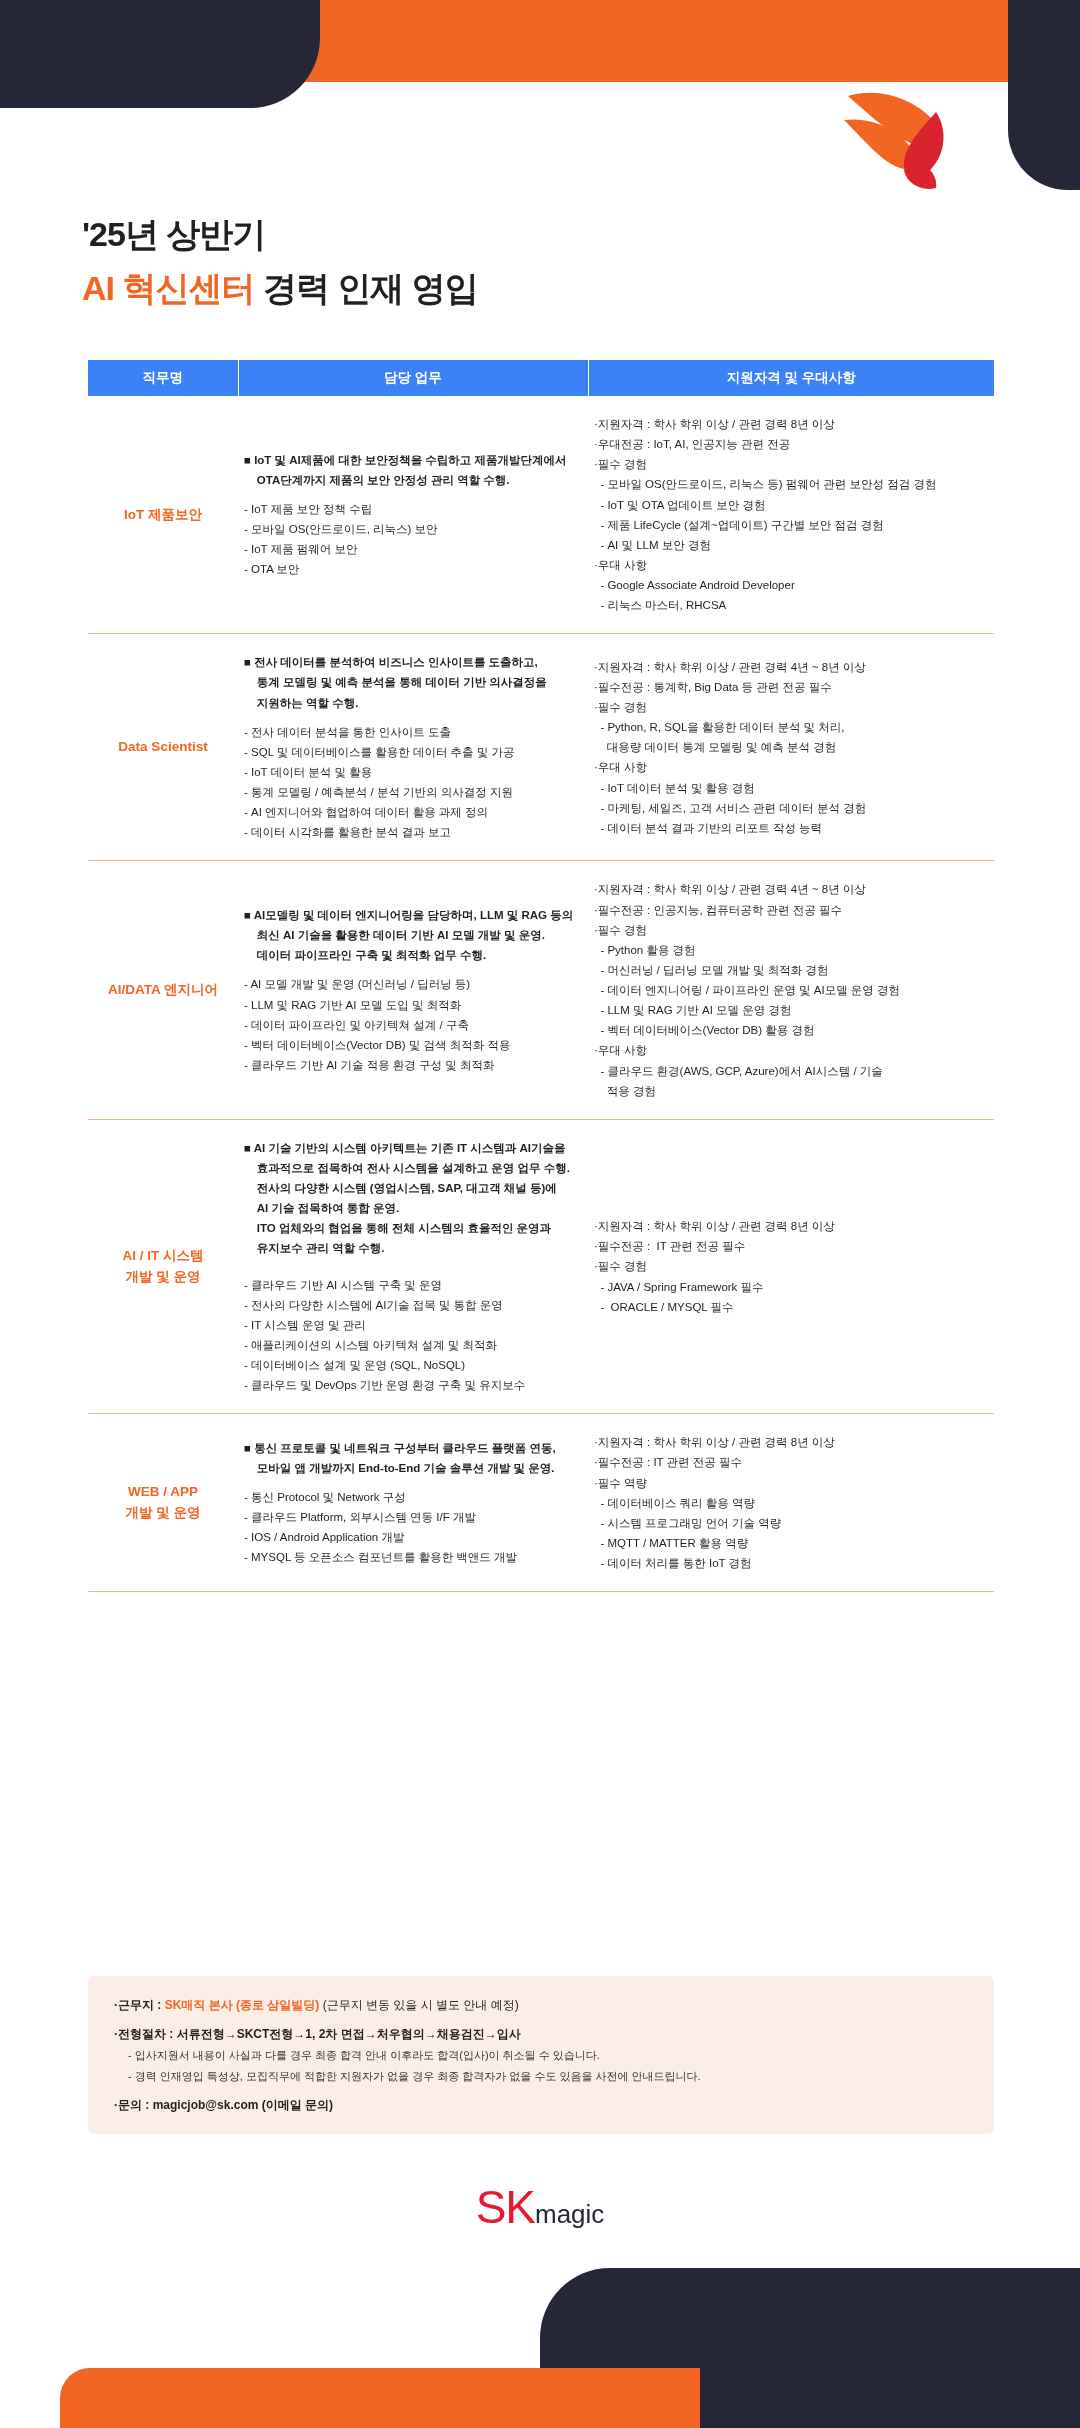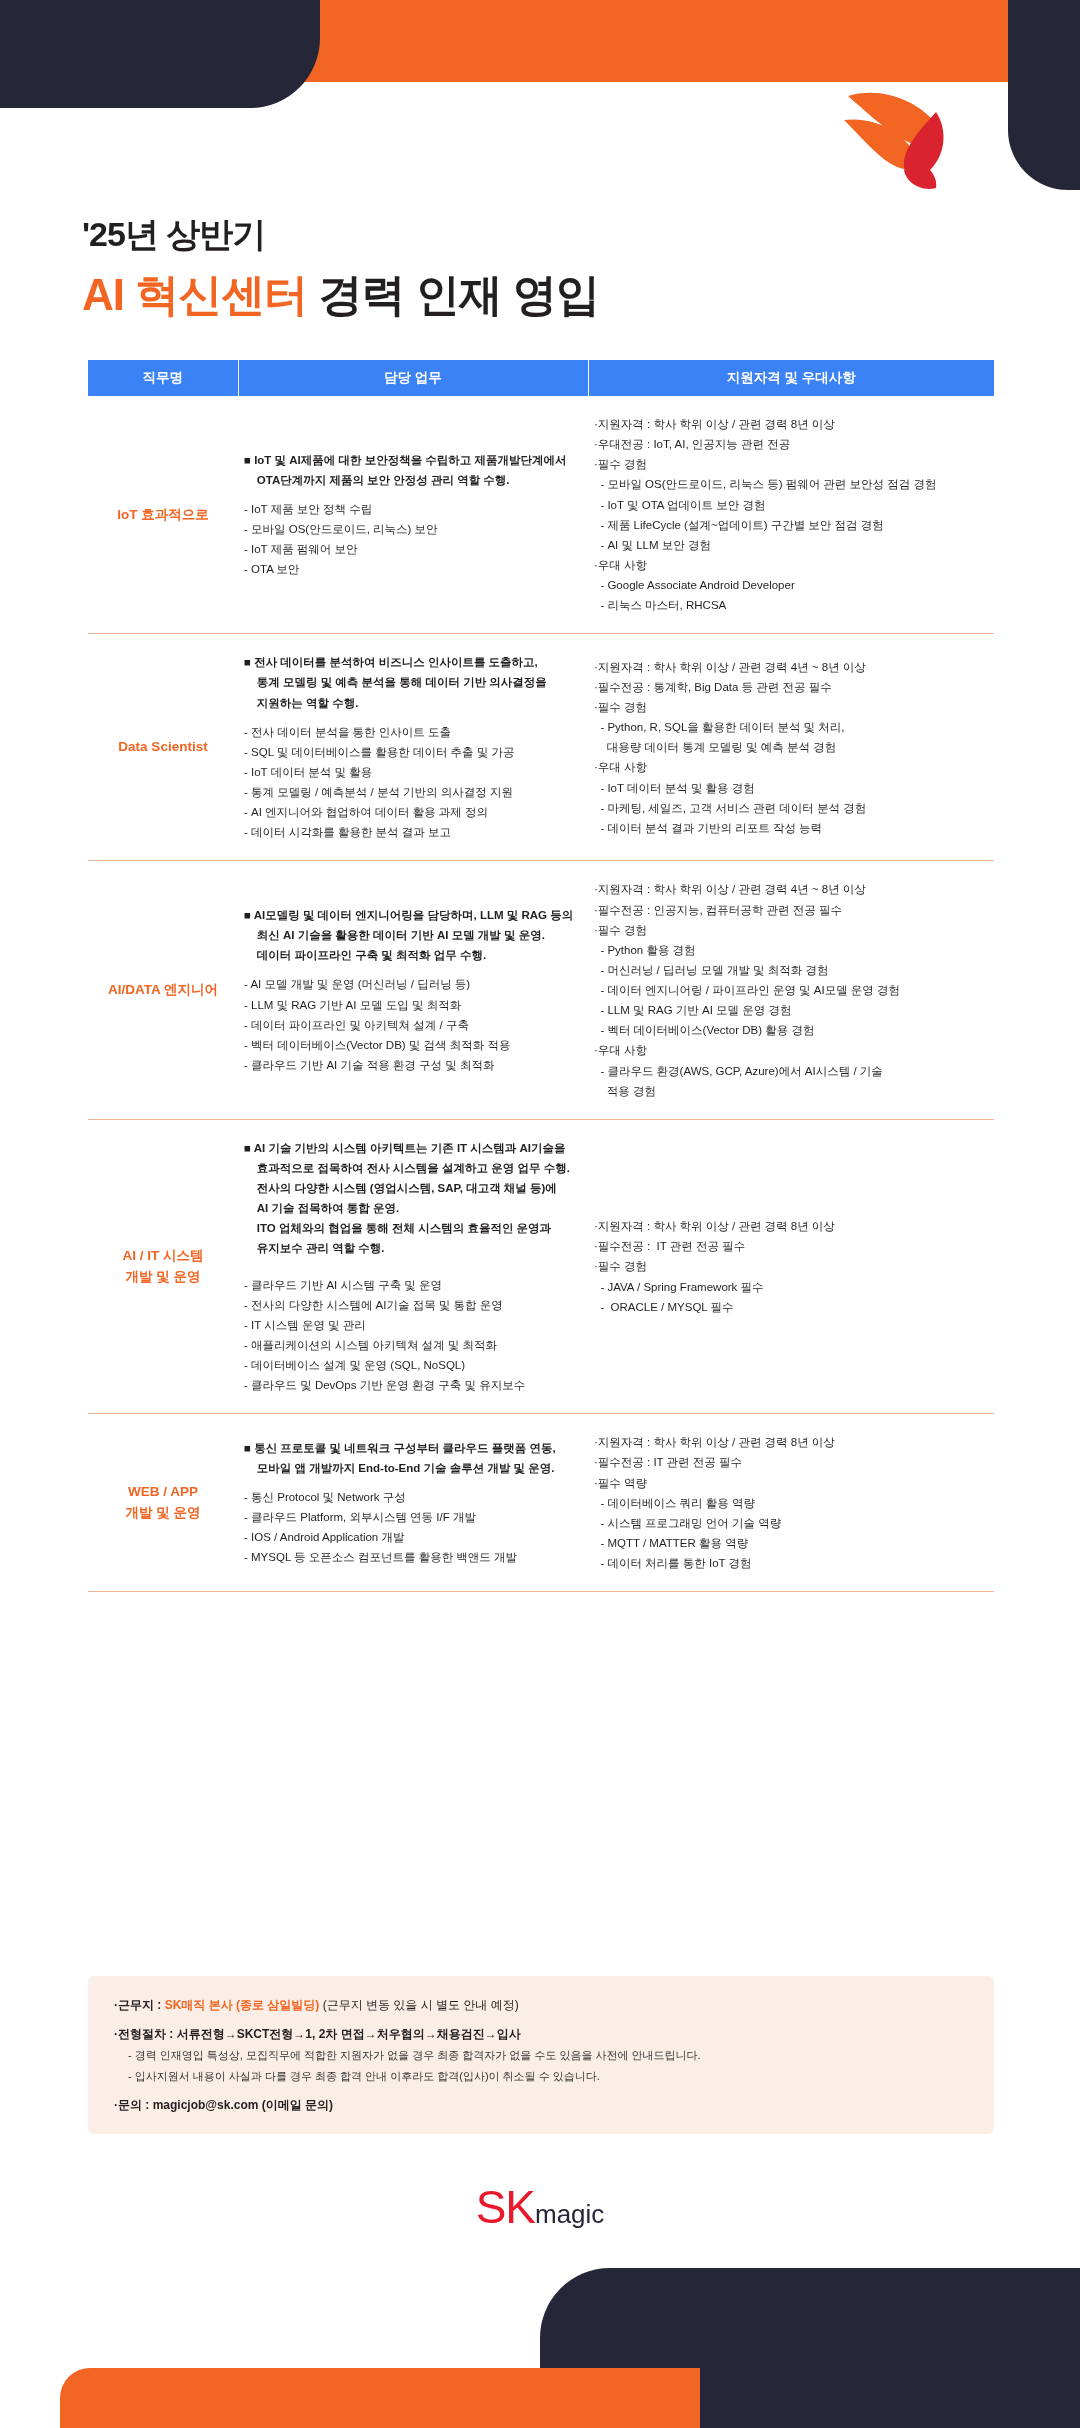--- a/index.html
+++ b/index.html
@@ -29,21 +29,21 @@
     position:absolute; left:1008px; top:0; width:72px; height:190px;
     background:#262639; border-radius:0 0 0 60px;
   }
 
   
   .mark { position:absolute; right:120px; top:86px; width:120px; height:110px; }
 
   
   .title-wrap { position:absolute; left:82px; top:212px; }
   .title-line1 { font-size:34px; font-weight:bold; color:#231f20; letter-spacing:-1px; }
-  .title-line2 { font-size:44px; font-weight:bold; color:#231f20; letter-spacing:-1px; margin-top:8px; }
+  .title-line2 { font-size:34px; font-weight:bold; color:#231f20; letter-spacing:-1px; margin-top:8px; }
   .title-accent { color:#f26522; }
 
   
   .tbl { position:absolute; left:88px; top:360px; width:906px; border-collapse:collapse; }
   .tbl thead th {
     background:#3b82f6; color:#ffffff; font-size:13.5px; font-weight:bold;
     padding:9px 4px; text-align:center; border-right:1px solid #ffffff;
   }
   .tbl thead th:last-child { border-right:none; }
   .col-job { width:150px; }
@@ -111,21 +111,21 @@
   <thead>
     <tr>
       <th class="col-job">직무명</th>
       <th class="col-duty">담당 업무</th>
       <th class="col-req">지원자격 및 우대사항</th>
     </tr>
   </thead>
   <tbody>
     <tr>
       <td class="cell-job">
-          <span class="ln">IoT 효과적으로</span>
+          <span class="ln">IoT 제품보안</span>
         </td>
       <td class="cell-duty">
         <span class="lead ln">■ IoT 및 AI제품에 대한 보안정책을 수립하고 제품개발단계에서
     OTA단계까지 제품의 보안 안정성 관리 역할 수행.</span>
         <span class="ln">- IoT 제품 보안 정책 수립
 - 모바일 OS(안드로이드, 리눅스) 보안
 - IoT 제품 펌웨어 보안
 - OTA 보안</span>
       </td>
       <td class="cell-req">
@@ -249,22 +249,22 @@
     </tr>
   </tbody>
 </table>
 
 <div class="infobox">
   <div class="row">
     <b>·근무지 : </b><span class="hl">SK매직 본사 (종로 삼일빌딩)</span><span> (근무지 변동 있을 시 별도 안내 예정)</span>
   </div>
   <div class="row">
     <b>·전형절차 : </b><b>서류전형→SKCT전형→1, 2차 면접→처우협의→채용검진→입사</b>
+    <span class="sub">- 입사지원서 내용이 사실과 다를 경우 최종 합격 안내 이후라도 합격(입사)이 취소될 수 있습니다.</span>
     <span class="sub">- 경력 인재영입 특성상, 모집직무에 적합한 지원자가 없을 경우 최종 합격자가 없을 수도 있음을 사전에 안내드립니다.</span>
-    <span class="sub">- 입사지원서 내용이 사실과 다를 경우 최종 합격 안내 이후라도 합격(입사)이 취소될 수 있습니다.</span>
   </div>
   <div class="row">
     <b>·문의 : </b><b>magicjob@sk.com (이메일 문의)</b>
   </div>
 </div>
 
 <div class="botlogo">
   <span class="sk-red">SK</span><span class="sk-magic">magic</span>
 </div>
 

